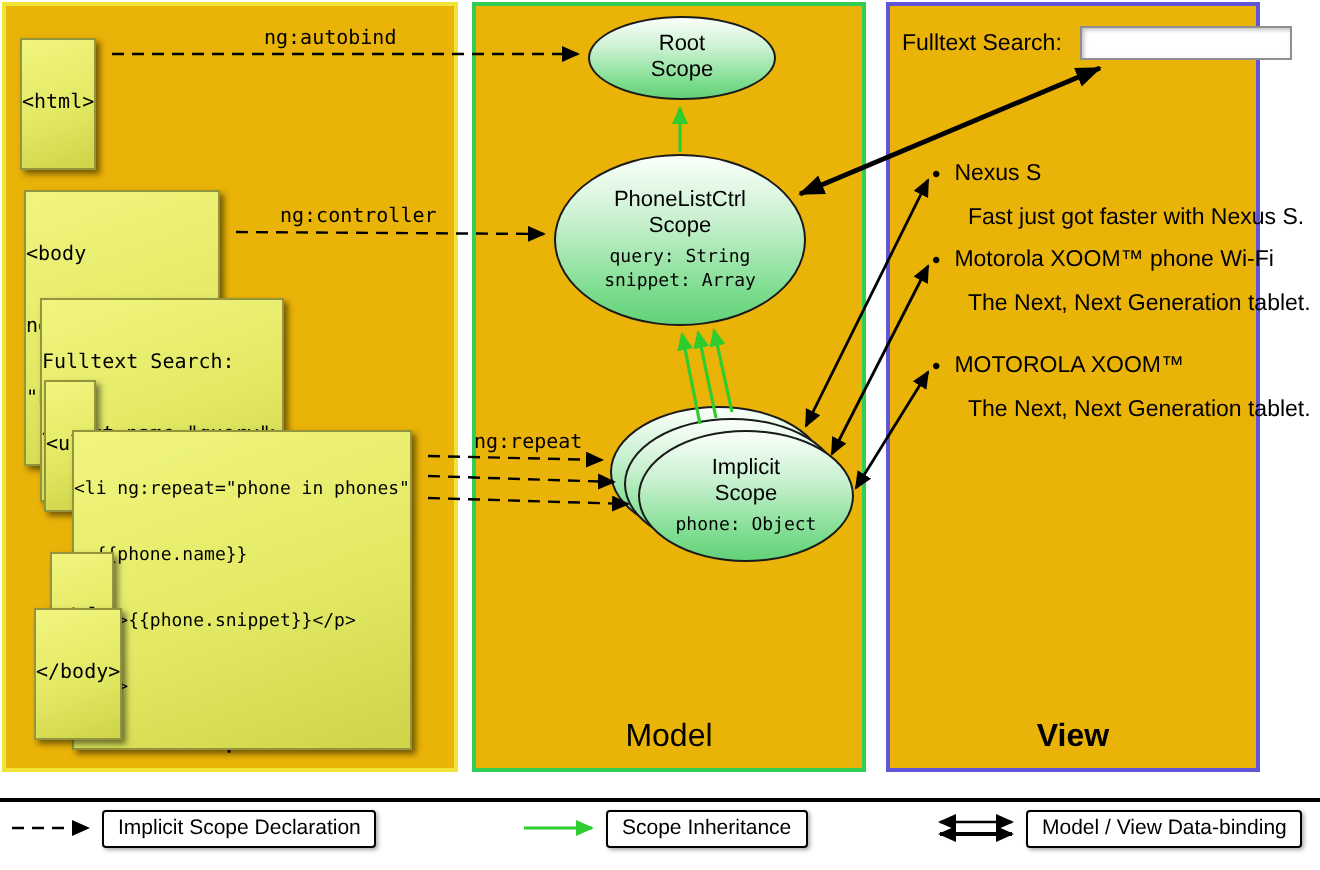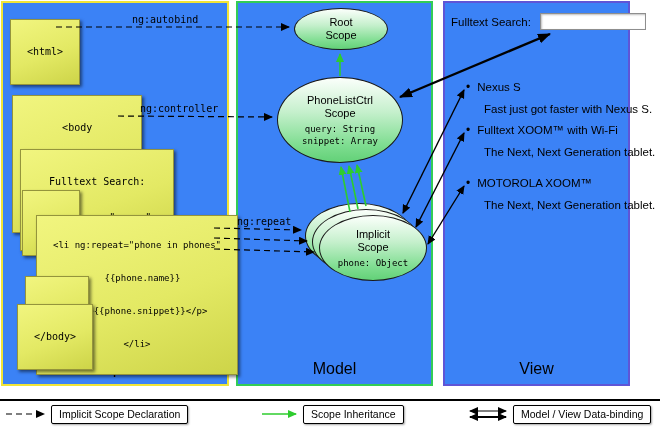--- a/index.html
+++ b/index.html
@@ -1,30 +1,30 @@
 <!DOCTYPE html>
 <html><head>
 <meta charset="utf-8">
 <style>
   * { margin:0; padding:0; box-sizing:border-box; }
   html,body { background:#fff; }
   body { width:660px; height:435px; font-family:"Liberation Sans",sans-serif; color:#000; }
   .stage { position:relative; width:660px; height:435px; background:#fff; overflow:hidden; }
 
-  .col { position:absolute; top:1px; height:385px; background:#3b82f6; }
+  .col { position:absolute; top:1px; height:385px; background:#eab308; }
   .col-template { left:1px;  width:228px; border:2px solid #f0e438; }
   .col-model    { left:236px; width:197px; border:2px solid #33cc55; }
-  .col-view     { left:443px; width:187px; border:2px solid #5f55d6; }
+  .col-view     { left:443px; width:187px; border:2px solid #5f55d6;font-weight:bold; }
   .col-label { position:absolute; left:0; right:0; bottom:6px; text-align:center; font-size:16px; }
 
   .codebox { position:absolute; z-index:1;
     background:linear-gradient(160deg,#f1f57f 0%,#e3e964 55%,#cdd448 100%);
     border:1px solid #94943c; box-shadow:2px 2px 3px rgba(0,0,0,.5);
     font-family:"DejaVu Sans Mono",monospace; font-size:10px; line-height:12px;
-    padding:2px 16px; white-space:pre;text-align:center; }
+    padding:2px 0; white-space:pre; }
   .codebox.small { font-size:9px; line-height:11px; }
   .b { font-weight:normal; }
 
   .ellipse { position:absolute; z-index:1; border:1px solid #1a1a1a; border-radius:50%;
     background:linear-gradient(180deg,#fbfffb 0%,#c6f0cd 40%,#7edd90 80%,#63d178 100%);
     display:flex; flex-direction:column; align-items:center; justify-content:center; text-align:center; }
   .etitle { font-size:11px; line-height:13px; }
   .eprop  { font-family:"DejaVu Sans Mono",monospace; font-size:9px; line-height:12px; }
   .mt { margin-top:3px; }
 
@@ -120,21 +120,21 @@
   <input class="vinput" style="left: 540px; top: 13px;" type="text" value="">
 
   <div class="vtitle" style="left:466px;top:81px">
     <span class="bullet">•</span>
     <span>Nexus S</span>
   </div>
   <div class="vdesc" style="left:484px;top:103px">Fast just got faster with Nexus S.</div>
 
   <div class="vtitle" style="left:466px;top:124px">
     <span class="bullet">•</span>
-    <span>Fulltext XOOM™ with Wi-Fi</span>
+    <span>Motorola XOOM™ phone Wi-Fi</span>
   </div>
   <div class="vdesc" style="left:484px;top:146px">The Next, Next Generation tablet.</div>
 
   <div class="vtitle" style="left:466px;top:177px">
     <span class="bullet">•</span>
     <span>MOTOROLA XOOM™</span>
   </div>
   <div class="vdesc" style="left:484px;top:199px">The Next, Next Generation tablet.</div>
 
   <div class="legendbox" style="left:51px;top:405px">Implicit Scope Declaration</div>

